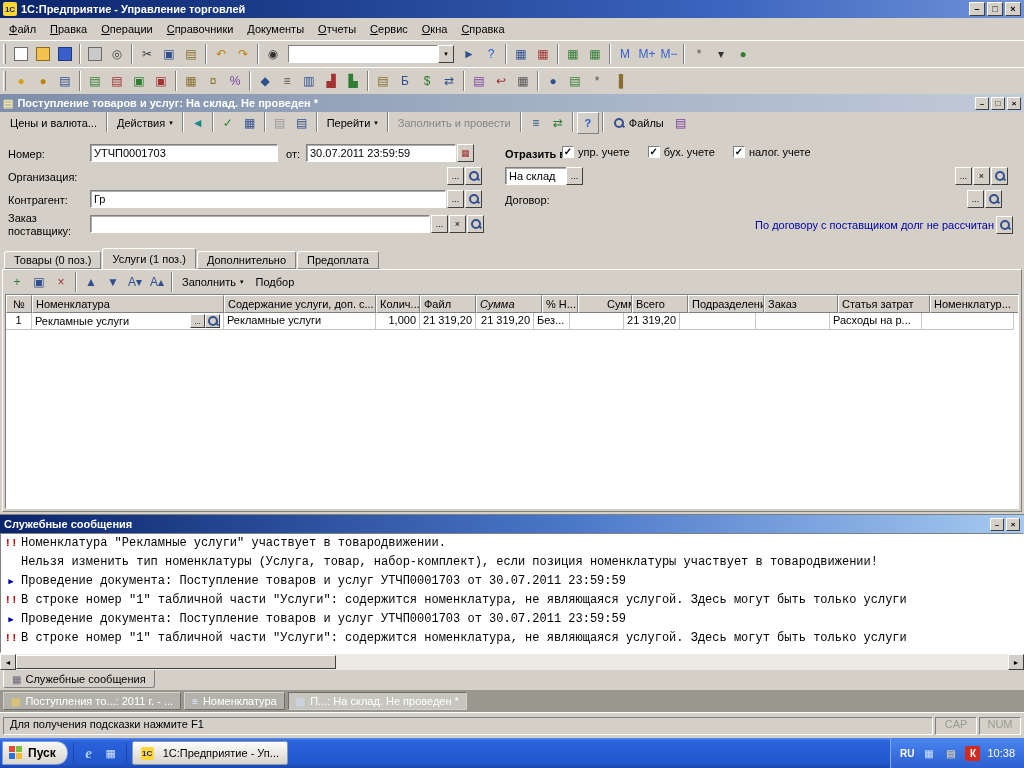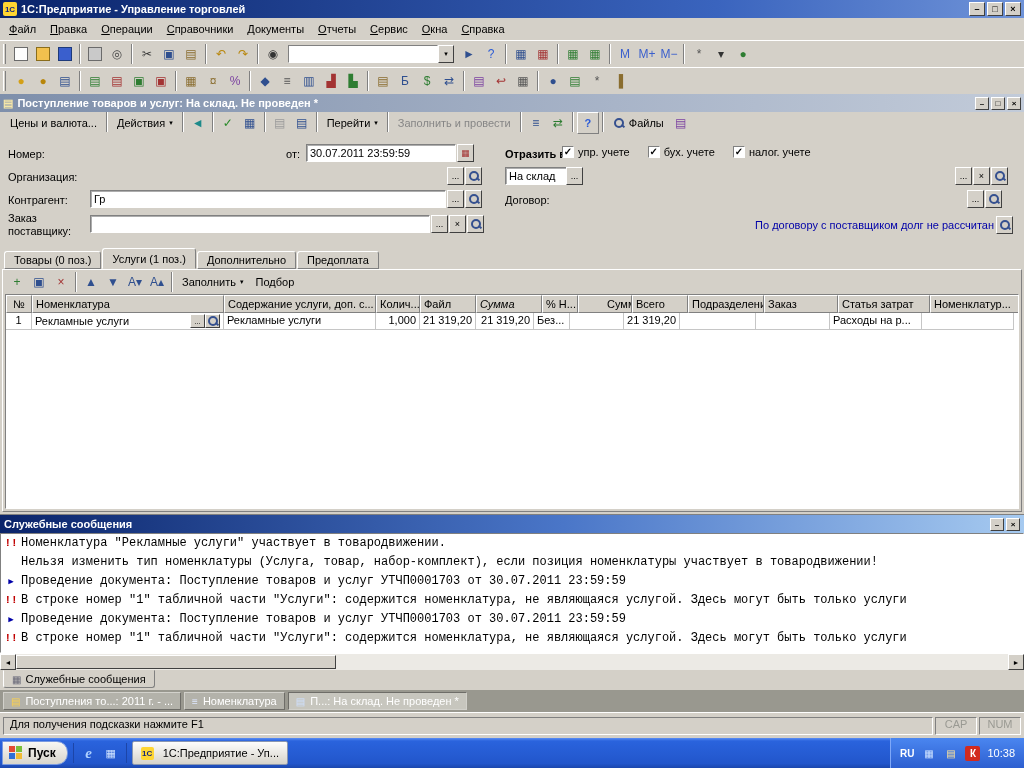--- a/index.html
+++ b/index.html
@@ -406,20 +406,21 @@
           <span class="mag" data-name="search-icon"></span>
           <span data-name="button-label">Файлы</span>
         </button>
         <button class="tbtn" data-name="attached-files-icon">
           <span class="glyph" style="color: rgb(122, 63, 160);">▤</span>
         </button>
       </div>
 
     <div class="form-area" data-name="document-form">
       <span class="lbl" style="left:8px;top:10px" data-name="number-label">Номер:</span>
+      <input class="field" style="left: 90px; top: 6px; width: 188px;" data-name="number-input" value="УТЧП0001703">
       <span class="lbl" style="left:286px;top:10px" data-name="date-label">от:</span>
       <input class="field" style="left: 306px; top: 6px; width: 150px;" data-name="date-input" value="30.07.2011 23:59:59">
       <button class="fbtn" style="left:457px;top:6px;color:#a33333" data-name="calendar-button">▦</button>
 
       <span class="lbl" style="left:8px;top:33px" data-name="organization-label">Организация:</span>
       <button class="fbtn" style="left:447px;top:29px" data-name="organization-ellipsis-button">...</button>
       <button class="fbtn magbtn" style="left:465px;top:29px" data-name="organization-open-button">
           <span class="mag" data-name="search-icon"></span>
         </button>
 

